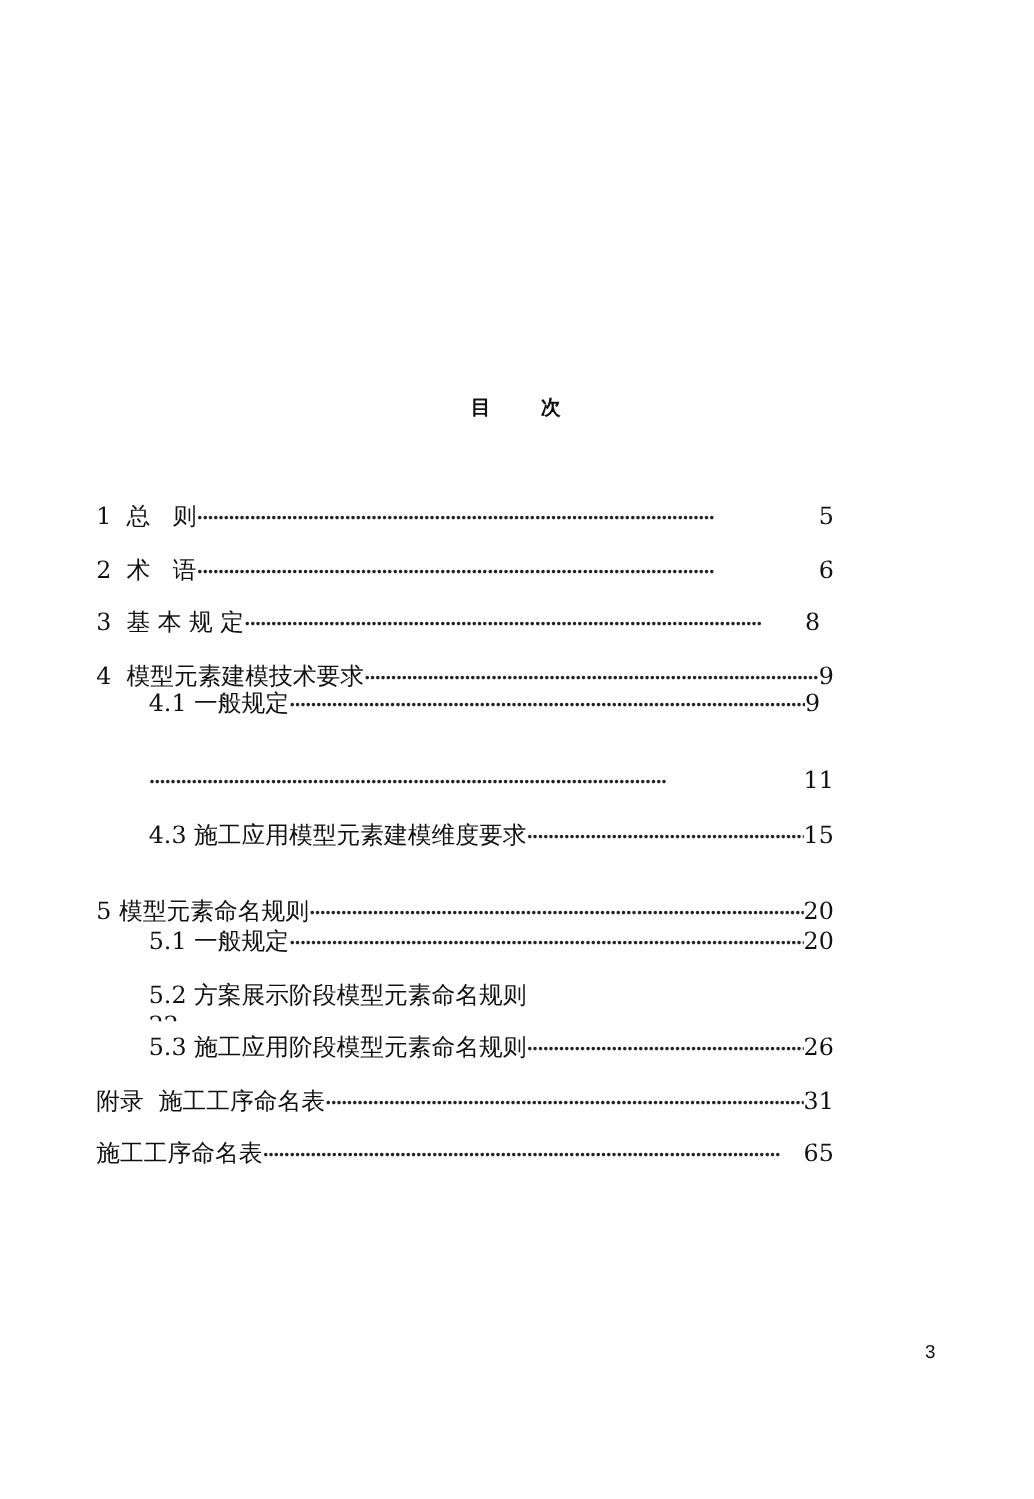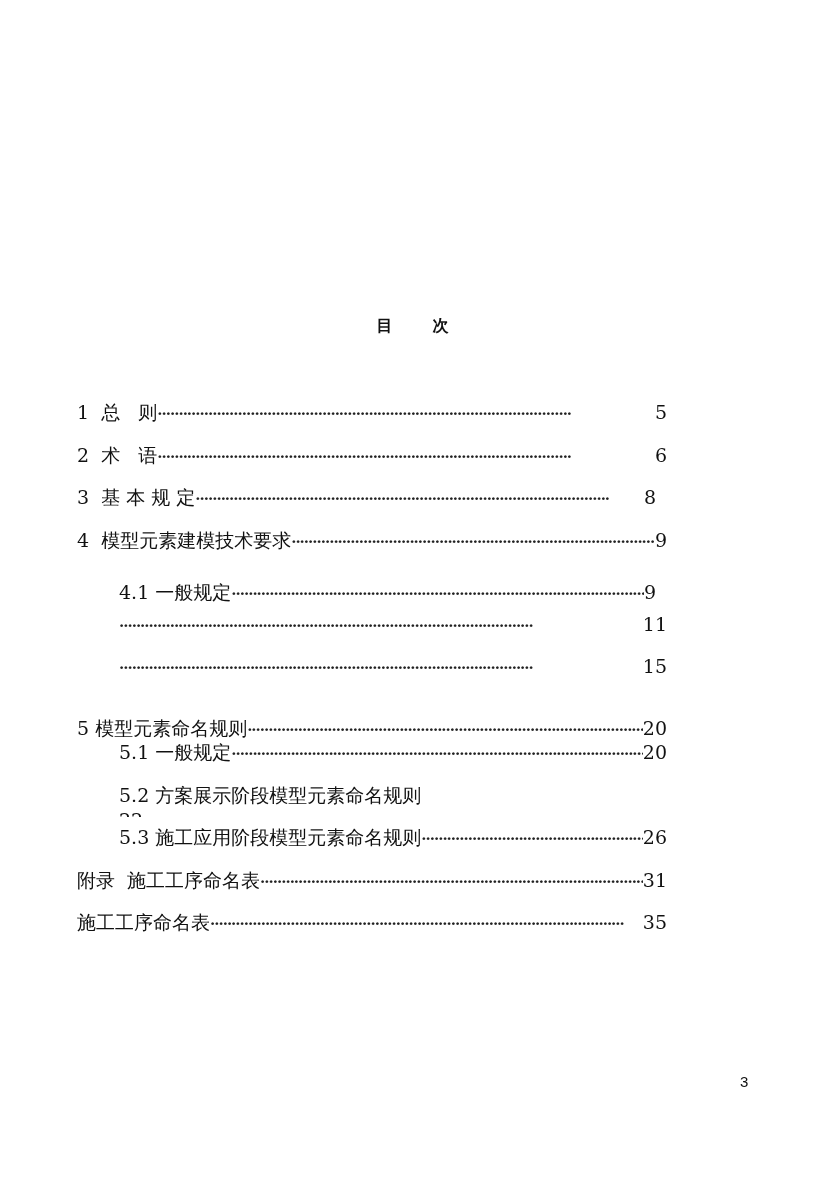--- a/index.html
+++ b/index.html
@@ -43,30 +43,31 @@
 <div class="row" style="left: 77px; top: 485px; width: 579px;">
     <span class="lbl" style="white-space: pre;">3  基 本 规 定</span>
     <span class="dots"></span>
     <span class="pg">8</span>
   </div>
 <div class="row" style="left: 77px; top: 528px; width: 590px;">
     <span class="lbl" style="white-space: pre;">4  模型元素建模技术要求</span>
     <span class="dots"></span>
     <span class="pg">9</span>
   </div>
-<div class="row" style="left: 119px; top: 580px; width: 537px;">
+<div class="row" style="left: 119px; top: 550px; width: 537px;">
     <span class="lbl" style="white-space: pre;">4.1 一般规定</span>
     <span class="dots"></span>
     <span class="pg">9</span>
   </div>
 <div class="row" style="left: 119px; top: 613px; width: 548px;">
     <span class="dots"></span>
     <span class="pg">11</span>
   </div>
 <div class="row" style="left: 119px; top: 655px; width: 548px;">
+    <span class="lbl" style="white-space: pre;">4.3 施工应用模型元素建模维度要求</span>
     <span class="dots"></span>
     <span class="pg">15</span>
   </div>
 <div class="row" style="left: 77px; top: 716px; width: 590px;">
     <span class="lbl" style="white-space: pre;">5 模型元素命名规则</span>
     <span class="dots"></span>
     <span class="pg">20</span>
   </div>
 <div class="row" style="left: 119px; top: 740px; width: 548px;">
     <span class="lbl" style="white-space: pre;">5.1 一般规定</span>
@@ -84,14 +85,14 @@
     <span class="pg">26</span>
   </div>
 <div class="row" style="left: 77px; top: 868px; width: 590px;">
     <span class="lbl" style="white-space: pre;">附录  施工工序命名表</span>
     <span class="dots"></span>
     <span class="pg">31</span>
   </div>
 <div class="row" style="left: 77px; top: 910px; width: 590px;">
     <span class="lbl" style="white-space: pre;">施工工序命名表</span>
     <span class="dots"></span>
-    <span class="pg">35</span>
+    <span class="pg">65</span>
   </div>
 
 </body></html>

